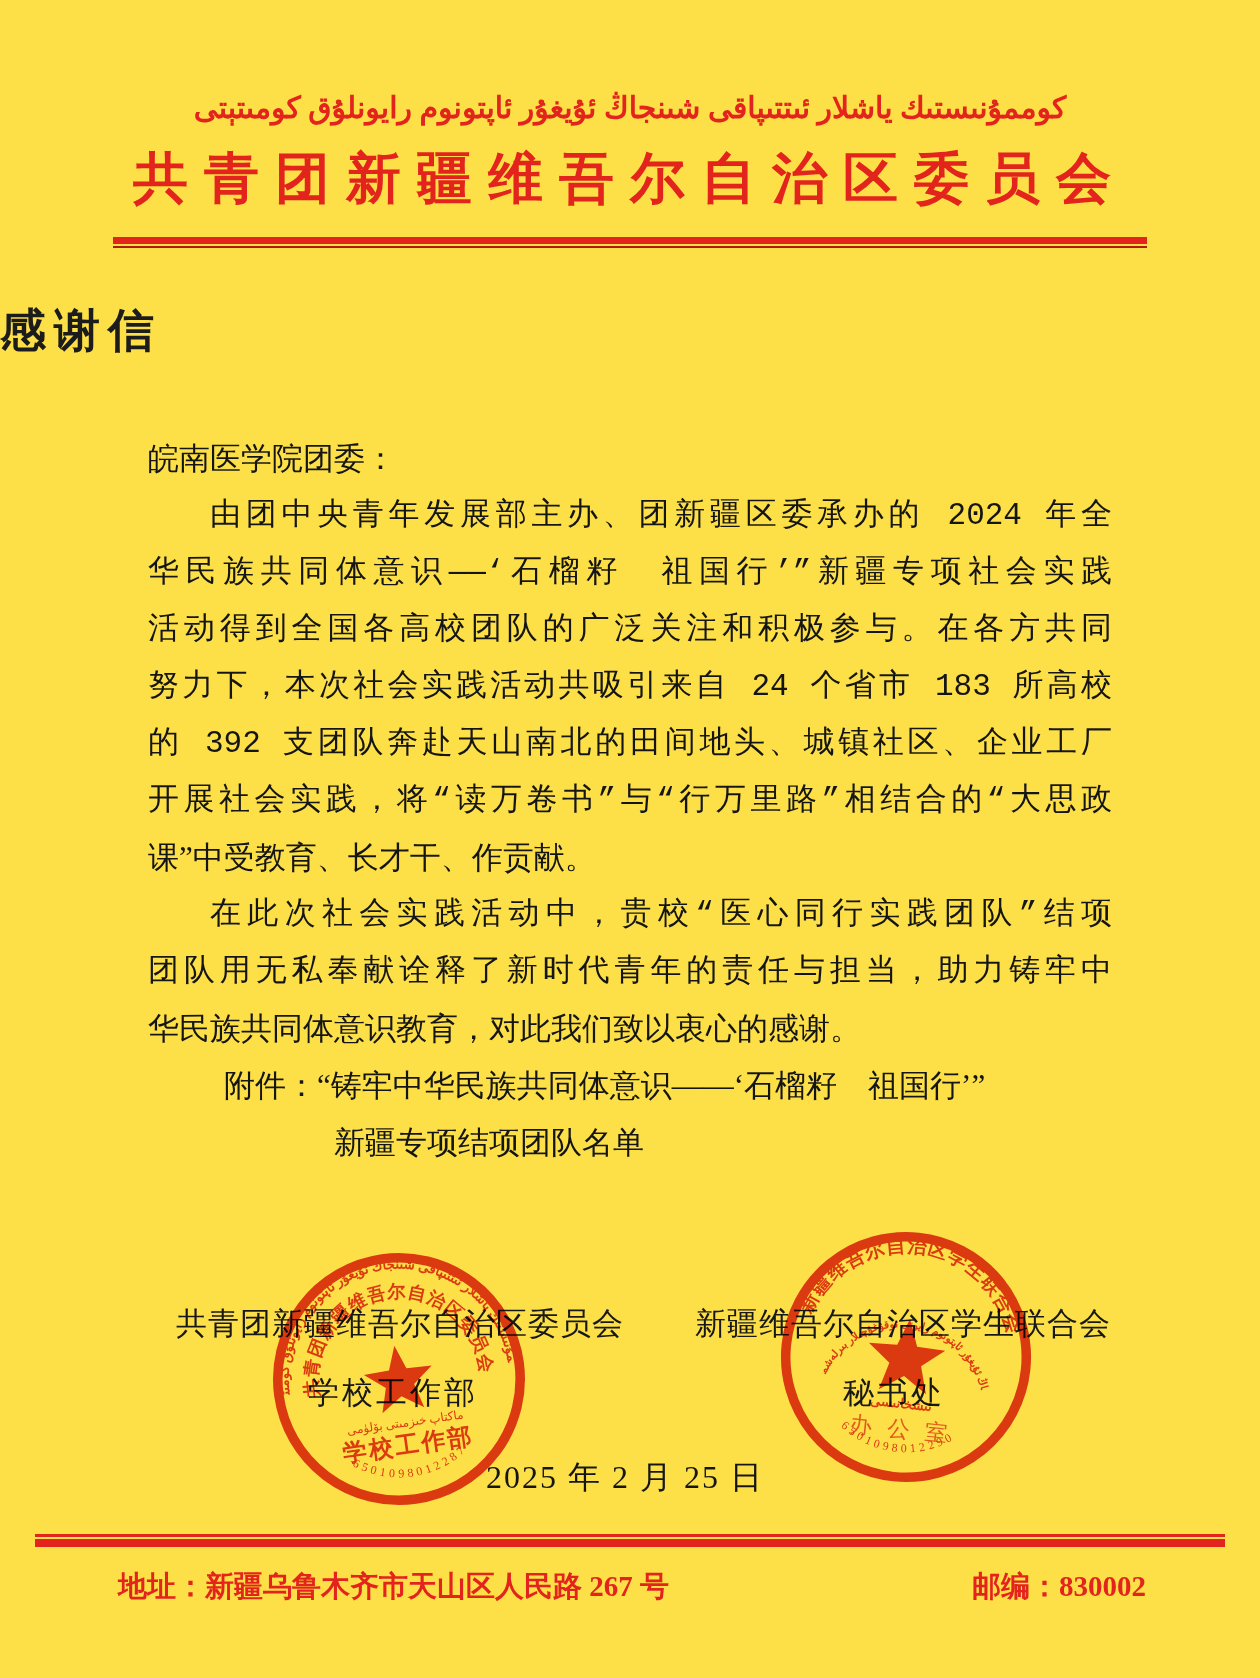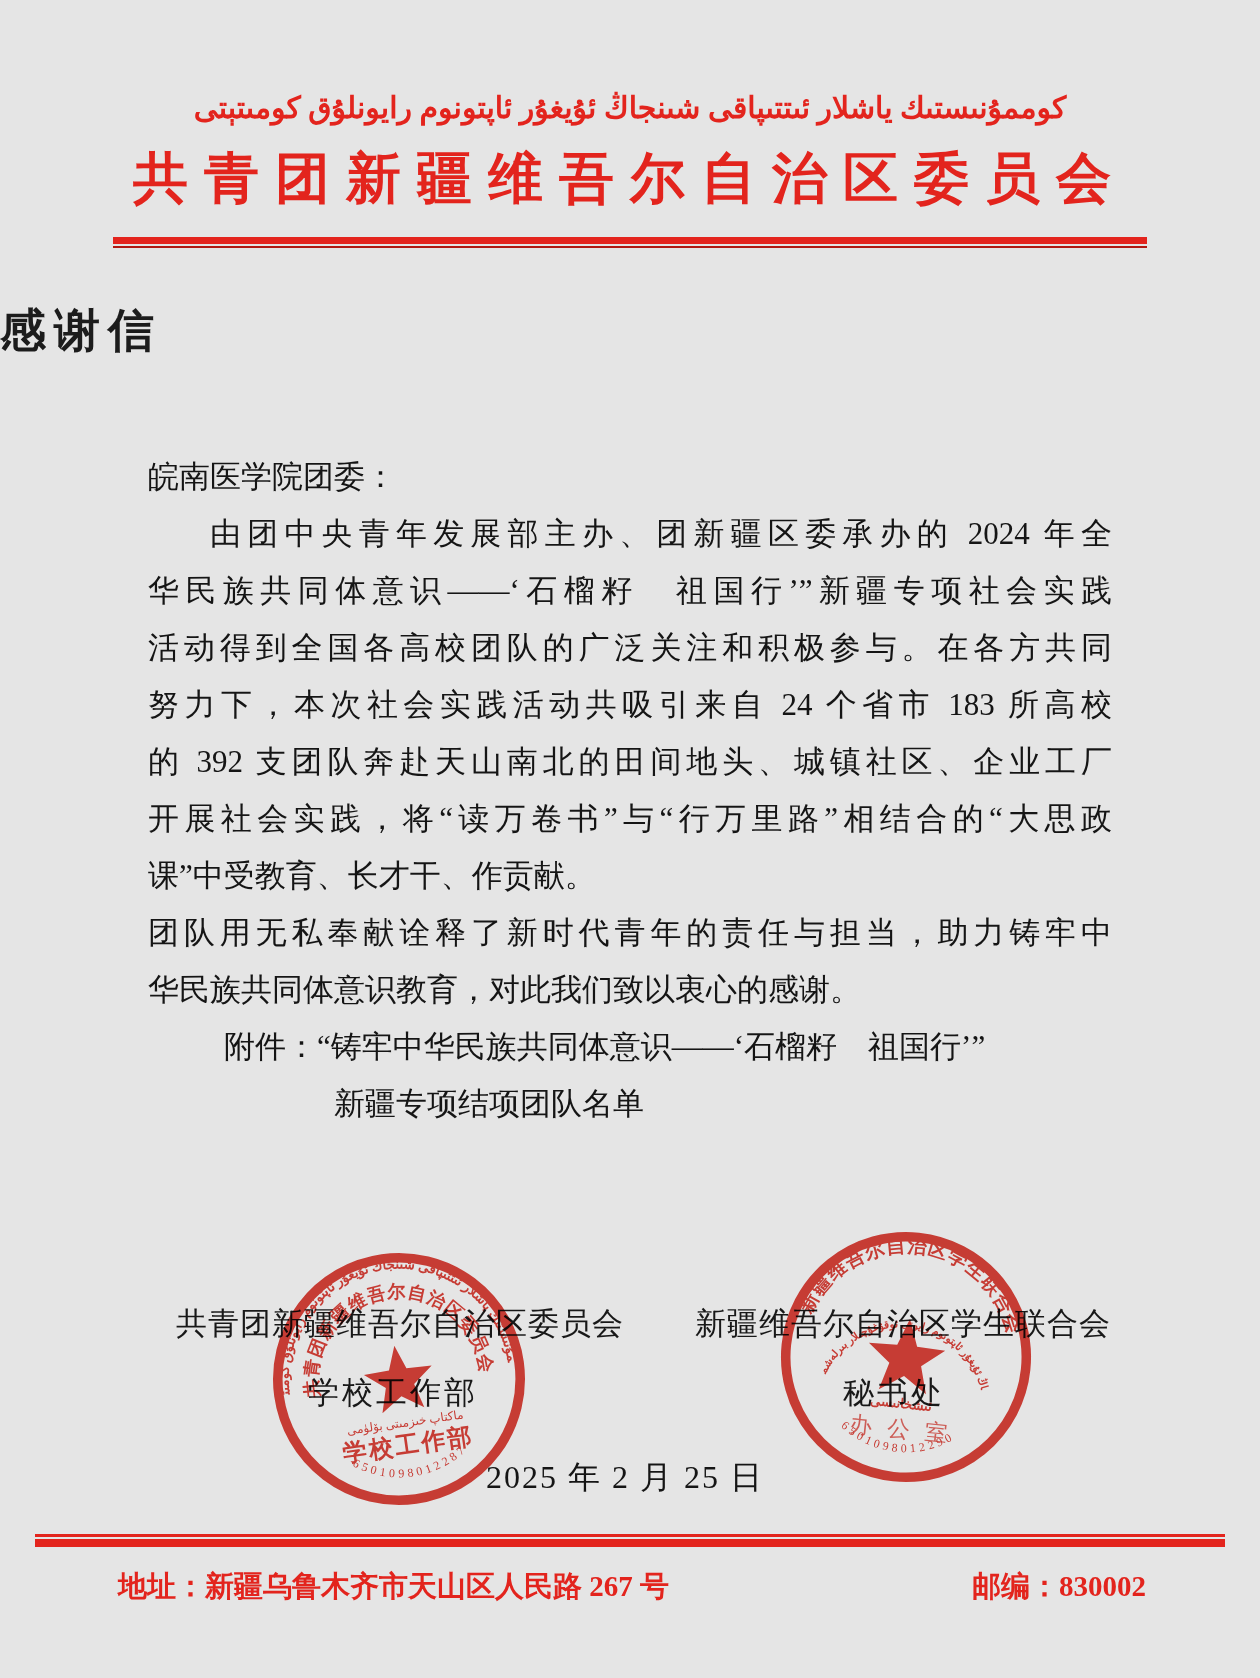--- a/index.html
+++ b/index.html
@@ -1,20 +1,20 @@
 <!DOCTYPE html>
 <html style="--accent: #e3241d; --seal: #d9281e;"><head>
 <meta charset="utf-8">
 <style>
   :root { --accent:#e3241d; --seal:#d9281e; --ink:#1c1c1c; }
   * { margin:0; padding:0; box-sizing:border-box; }
   html,body { background:#ffffff; }
   .page {
     position:relative; width:1260px; height:1678px; margin:0 auto;
-    background:#e5e5e5; overflow:hidden;
+    background:#fde047; overflow:hidden;
     font-family:"Liberation Serif","DejaVu Serif",serif; color:var(--ink);
   }
   
   .uyghur-head {
     position:absolute; top:86px; left:0; width:100%;
     text-align:center; direction:rtl;
     color:var(--accent); font-weight:bold; font-size:30px; line-height:44px;
   }
   .org-head {
     position:absolute; top:142px; left:0; width:100%;
@@ -26,25 +26,25 @@
   }
   .head-rule .thick { height:7px; background:var(--accent); }
   .head-rule .thin  { height:2px; margin-top:2px; background:#b01812; }
   
   .letter-title {
     position:absolute; top:300px; left:0; width:100%;
     font-size:46px; font-weight:bold; letter-spacing:8px;
   }
   
   .body-block {
-    position:absolute; top:448px; left:148px; width:964px;
+    position:absolute; top:430px; left:148px; width:964px;
     font-size:31px; color:#151515;
   }
   .bline { height:57px; line-height:57px; white-space:nowrap; }
-  .bline.j { white-space:normal; text-align:justify; text-align-last:justify; }
+  .bline.j { white-space:normal; text-align:justify; text-align-last:justify;font-family:Liberation Mono, monospace; }
   .bline.ind  { padding-left:62px; }
   .bline.ind2 { padding-left:76px; }
   .bline.ind6 { padding-left:186px; }
   
   .sig-org {
     position:absolute; top:1303px; font-size:31px; letter-spacing:1px;
     white-space:nowrap; color:#181818;
   }
   .sig-org.left  { left:176px; }
   .sig-org.right { left:695px; }
@@ -89,20 +89,21 @@
 
   <div class="body-block">
     <div class="bline">皖南医学院团委：</div>
     <div class="bline j ind">由团中央青年发展部主办、团新疆区委承办的 2024 年全</div>
     <div class="bline j">华民族共同体意识——‘石榴籽　祖国行’”新疆专项社会实践</div>
     <div class="bline j">活动得到全国各高校团队的广泛关注和积极参与。在各方共同</div>
     <div class="bline j">努力下，本次社会实践活动共吸引来自 24 个省市 183 所高校</div>
     <div class="bline j">的 392 支团队奔赴天山南北的田间地头、城镇社区、企业工厂</div>
     <div class="bline j">开展社会实践，将“读万卷书”与“行万里路”相结合的“大思政</div>
     <div class="bline">课”中受教育、长才干、作贡献。</div>
+    <div class="bline j ind">在此次社会实践活动中，贵校“医心同行实践团队”结项</div>
     <div class="bline j">团队用无私奉献诠释了新时代青年的责任与担当，助力铸牢中</div>
     <div class="bline">华民族共同体意识教育，对此我们致以衷心的感谢。</div>
     <div class="bline ind2">附件：“铸牢中华民族共同体意识——‘石榴籽　祖国行’”</div>
     <div class="bline ind6">新疆专项结项团队名单</div>
   </div>
 
   <div class="sig-org left">共青团新疆维吾尔自治区委员会</div>
   <div class="sig-org right">新疆维吾尔自治区学生联合会</div>
   <div class="sig-dept left">学校工作部</div>
   <div class="sig-dept right">秘书处</div>

